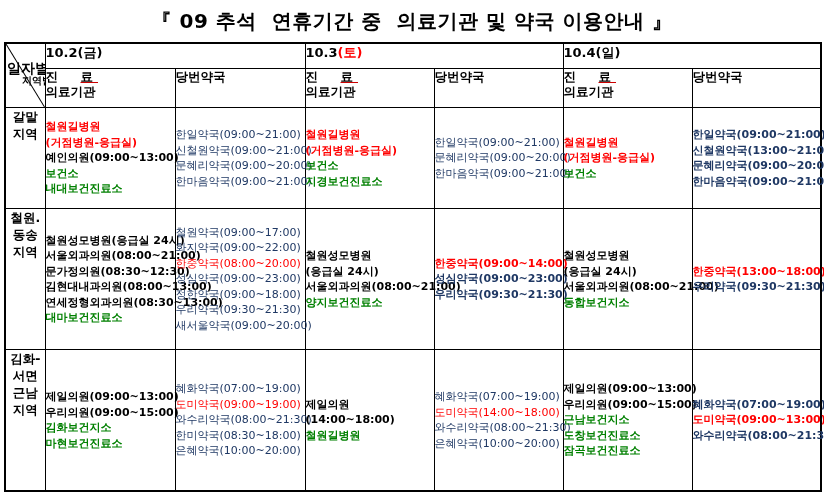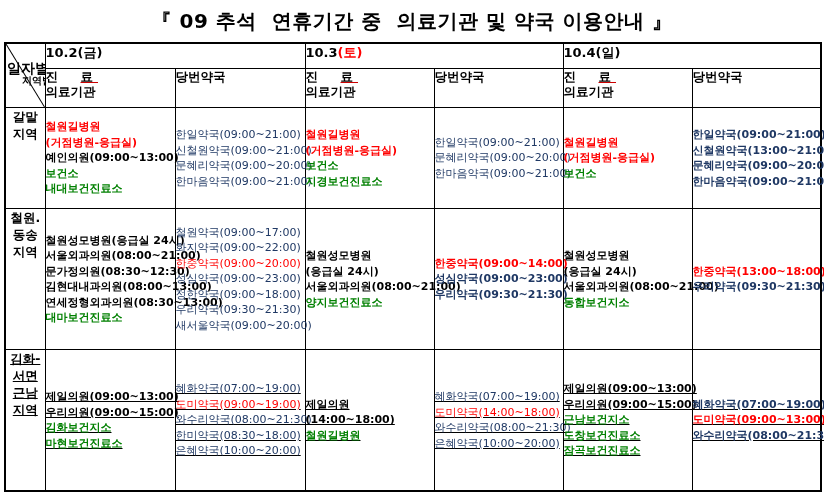--- a/index.html
+++ b/index.html
@@ -124,21 +124,21 @@
   .ln { white-space: nowrap; display: block; }
   .c-black { color: #000000; font-weight: bold; }
   .c-red   { color: #ff0000; font-weight: bold; }
   .c-green { color: #008000; font-weight: bold; }
   .c-navy  { color: #1f3864; font-weight: normal; }
   .c-navy-b { color: #1f3864; font-weight: bold; }
   .c-red-n { color: #ff0000; font-weight: normal; }
   
   tr.r1 td { height: 100px; }
   tr.r2 td { height: 140px; }
-  tr.r3 td { height: 140px; text-decoration: underline; }
+  tr.r3 td { height: 140px; }
 </style>
 </head>
 <body>
 
 <div id="page">
 
   <div class="title">『 09 추석  연휴기간 중  의료기관 및 약국 이용안내 』</div>
 
   <table class="sched">
     <colgroup>
@@ -245,21 +245,21 @@
             <span class="ln c-black">철원성모병원(응급실 24시)</span>
             <span class="ln c-black">서울외과의원(08:00~21:00)</span>
             <span class="ln c-black">문가정의원(08:30~12:30)</span>
             <span class="ln c-black">김현대내과의원(08:00~13:00)</span>
             <span class="ln c-black">연세정형외과의원(08:30~13:00)</span>
             <span class="ln c-green">대마보건진료소</span>
           </td>
           <td class="cell mid">
             <span class="ln c-navy">철원약국(09:00~17:00)</span>
             <span class="ln c-navy">화지약국(09:00~22:00)</span>
-            <span class="ln c-red-n">한중약국(09:00~20:00)</span>
+            <span class="ln c-red-n">한중약국(08:00~20:00)</span>
             <span class="ln c-navy">성심약국(09:00~23:00)</span>
             <span class="ln c-navy">정한약국(09:00~18:00)</span>
             <span class="ln c-navy">우리약국(09:30~21:30)</span>
             <span class="ln c-navy">새서울약국(09:00~20:00)</span>
           </td>
           <td class="cell mid">
             <span class="ln c-black">철원성모병원</span>
             <span class="ln c-black">(응급실 24시)</span>
             <span class="ln c-black">서울외과의원(08:00~21:00)</span>
             <span class="ln c-green">양지보건진료소</span>

